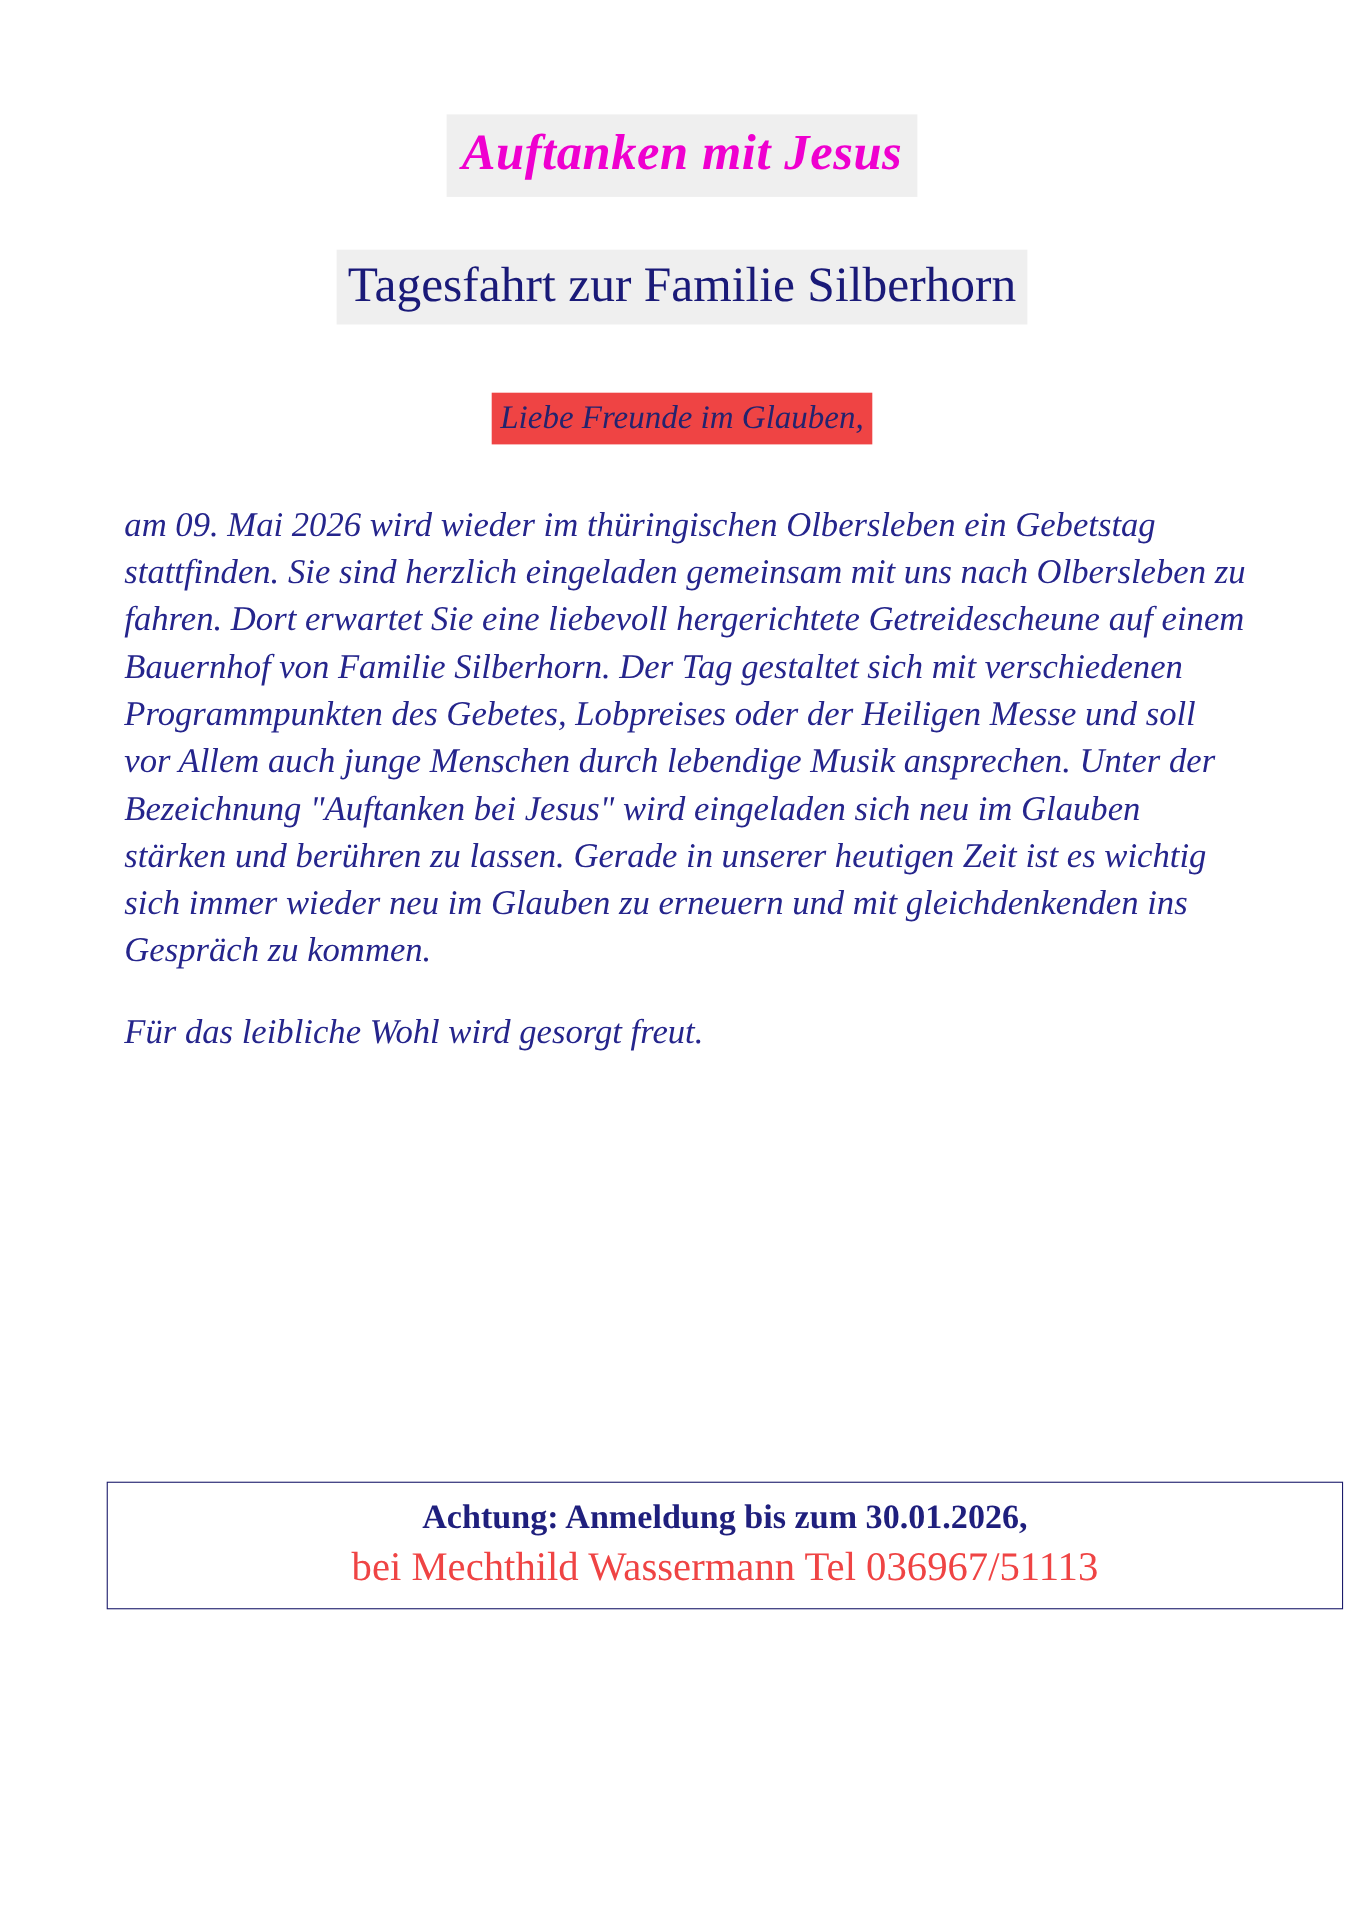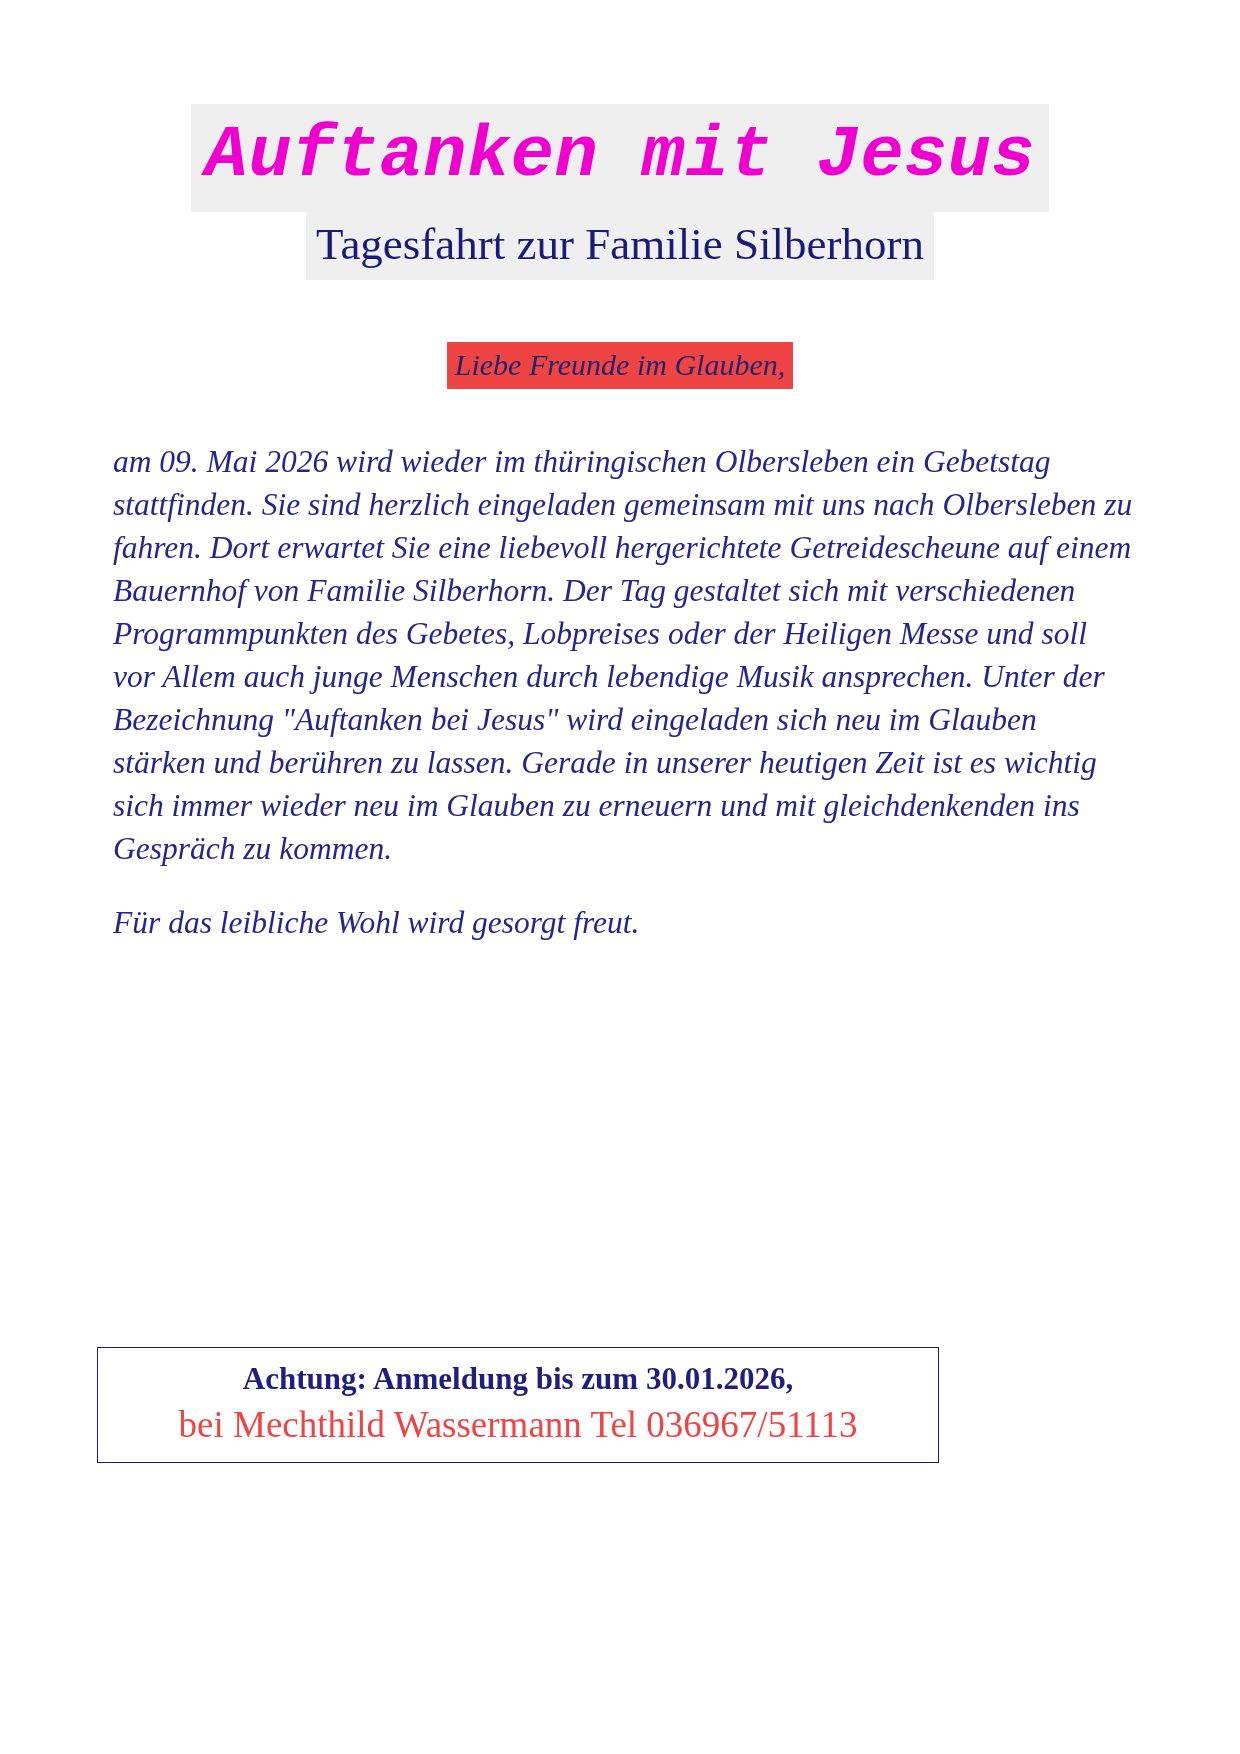--- a/index.html
+++ b/index.html
@@ -23,30 +23,31 @@
     position: relative;
   }
   .title-wrap {
     text-align: center;
     margin-top: 104px;
   }
   .title {
     display: inline-block;
     background: #efefef;
     color: #ef00cf;
-    font-family: Liberation Mono, monospace;
+    font-family: Liberation Serif, serif;
     font-weight: bold;
     font-style: italic;
-    font-size: 72px;
+    font-size: 46px;
     line-height: 1.28;
     padding: 6px 14px 10px 14px;
     letter-spacing: 0.5px;
   }
   .subtitle-wrap {
     text-align: center;
+    margin-top: 48px;
   }
   .subtitle {
     display: inline-block;
     background: #efefef;
     color: #1a1a78;
     font-size: 45px;
     line-height: 1.25;
     padding: 4px 10px 8px 10px;
   }
   .salutation-wrap {
@@ -74,21 +75,21 @@
   .body-text p {
     margin: 0;
   }
   .body-text p.gap-before {
     margin-top: 31px;
   }
   .notice-box {
     position: absolute;
     left: 97px;
     top: 1243px;
-    width: 842px;
+    width: 1124px;
     box-sizing: border-box;
     border: 1.5px solid #1b1b6b;
     text-align: center;
     padding: 10px 6px 12px 6px;
   }
   .notice-line1 {
     color: #1f1f7d;
     font-size: 31px;
     font-weight: bold;
     line-height: 1.35;

